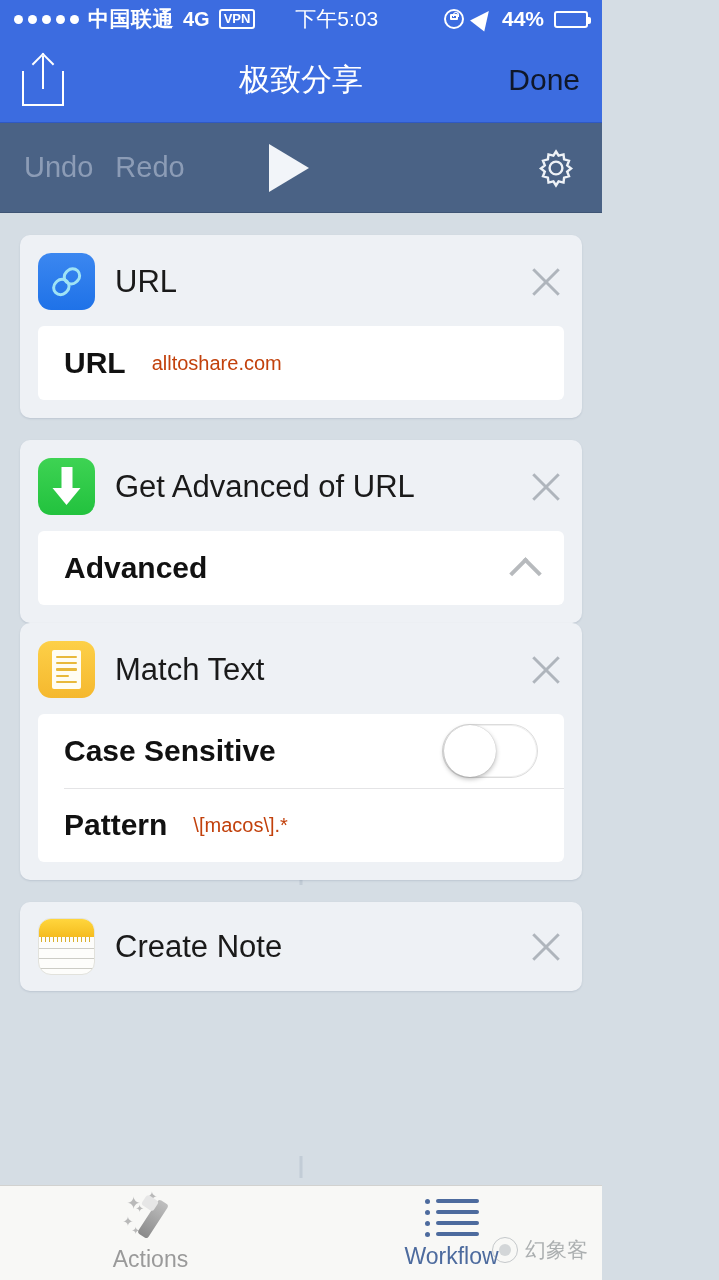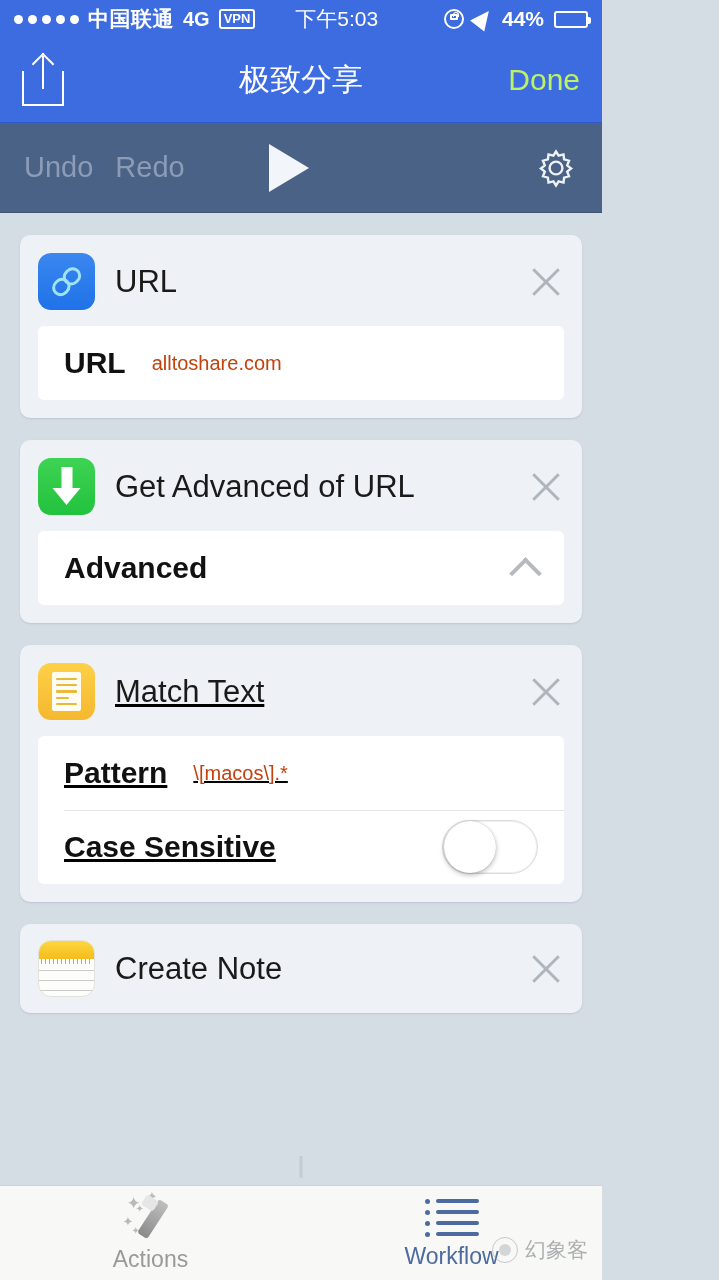--- a/index.html
+++ b/index.html
@@ -70,21 +70,21 @@
   .share-icon .head{
     position:absolute; left:13px; top:2px; width:16px; height:16px;
     border-left:2.5px solid #fff; border-top:2.5px solid #fff;
     transform:rotate(45deg); transform-origin:center;
   }
   .nav-title{
     position:absolute; left:0; right:0; text-align:center;
     color:#fff; font-size:31px; font-weight:normal; pointer-events:none;
   }
   .nav-done{
-    margin-left:auto; color:#bef264; font-size:30px; cursor:pointer; position:relative; z-index:2;
+    margin-left:auto; color:#0f172a; font-size:30px; cursor:pointer; position:relative; z-index:2;
   }
 
   
   .toolbar{
     height:90px; background:#4a6285; display:flex; align-items:center;
     padding:0 24px; flex-shrink:0; position:relative;
     border-bottom:1px solid #3e5474;
   }
   .tb-undo, .tb-redo{ color:#8c9cb6; font-size:29px; cursor:pointer; }
   .tb-redo{ margin-left:22px; }
@@ -345,45 +345,45 @@
           <div class="param-row">
             <span class="p-label">Advanced</span>
             <span class="p-chevron"></span>
           </div>
         </div>
       </div>
     </div>
 
     <div class="connector" style="top:650px; height:22px;"></div>
 
-    <div class="card-wrap" style="margin-top:22px;text-decoration:underline;">
+    <div class="card-wrap" style="">
       <div class="card">
         <div class="card-head">
           <span class="act-icon icon-match">
             <span class="doc">
                 <b></b>
                 <b></b>
                 <b></b>
                 <b></b>
                 <b></b>
               </span>
           </span>
           <span class="act-title">Match Text</span>
           <span class="close-x"></span>
         </div>
         <div class="params">
-          <div class="param-row">
-            <span class="p-label">Pattern</span>
-            <span class="p-value">\[macos\].*</span>
-          </div>
           <div class="param-row">
             <span class="p-label">Case Sensitive</span>
             <span class="toggle">
               <span class="knob"></span>
             </span>
+          </div>
+          <div class="param-row">
+            <span class="p-label">Pattern</span>
+            <span class="p-value">\[macos\].*</span>
           </div>
         </div>
       </div>
     </div>
 
     <div class="connector" style="top:943px; height:22px;"></div>
 
     <div class="card-wrap" style="margin-top:22px;">
       <div class="card card-simple">
         <div class="card-head">

